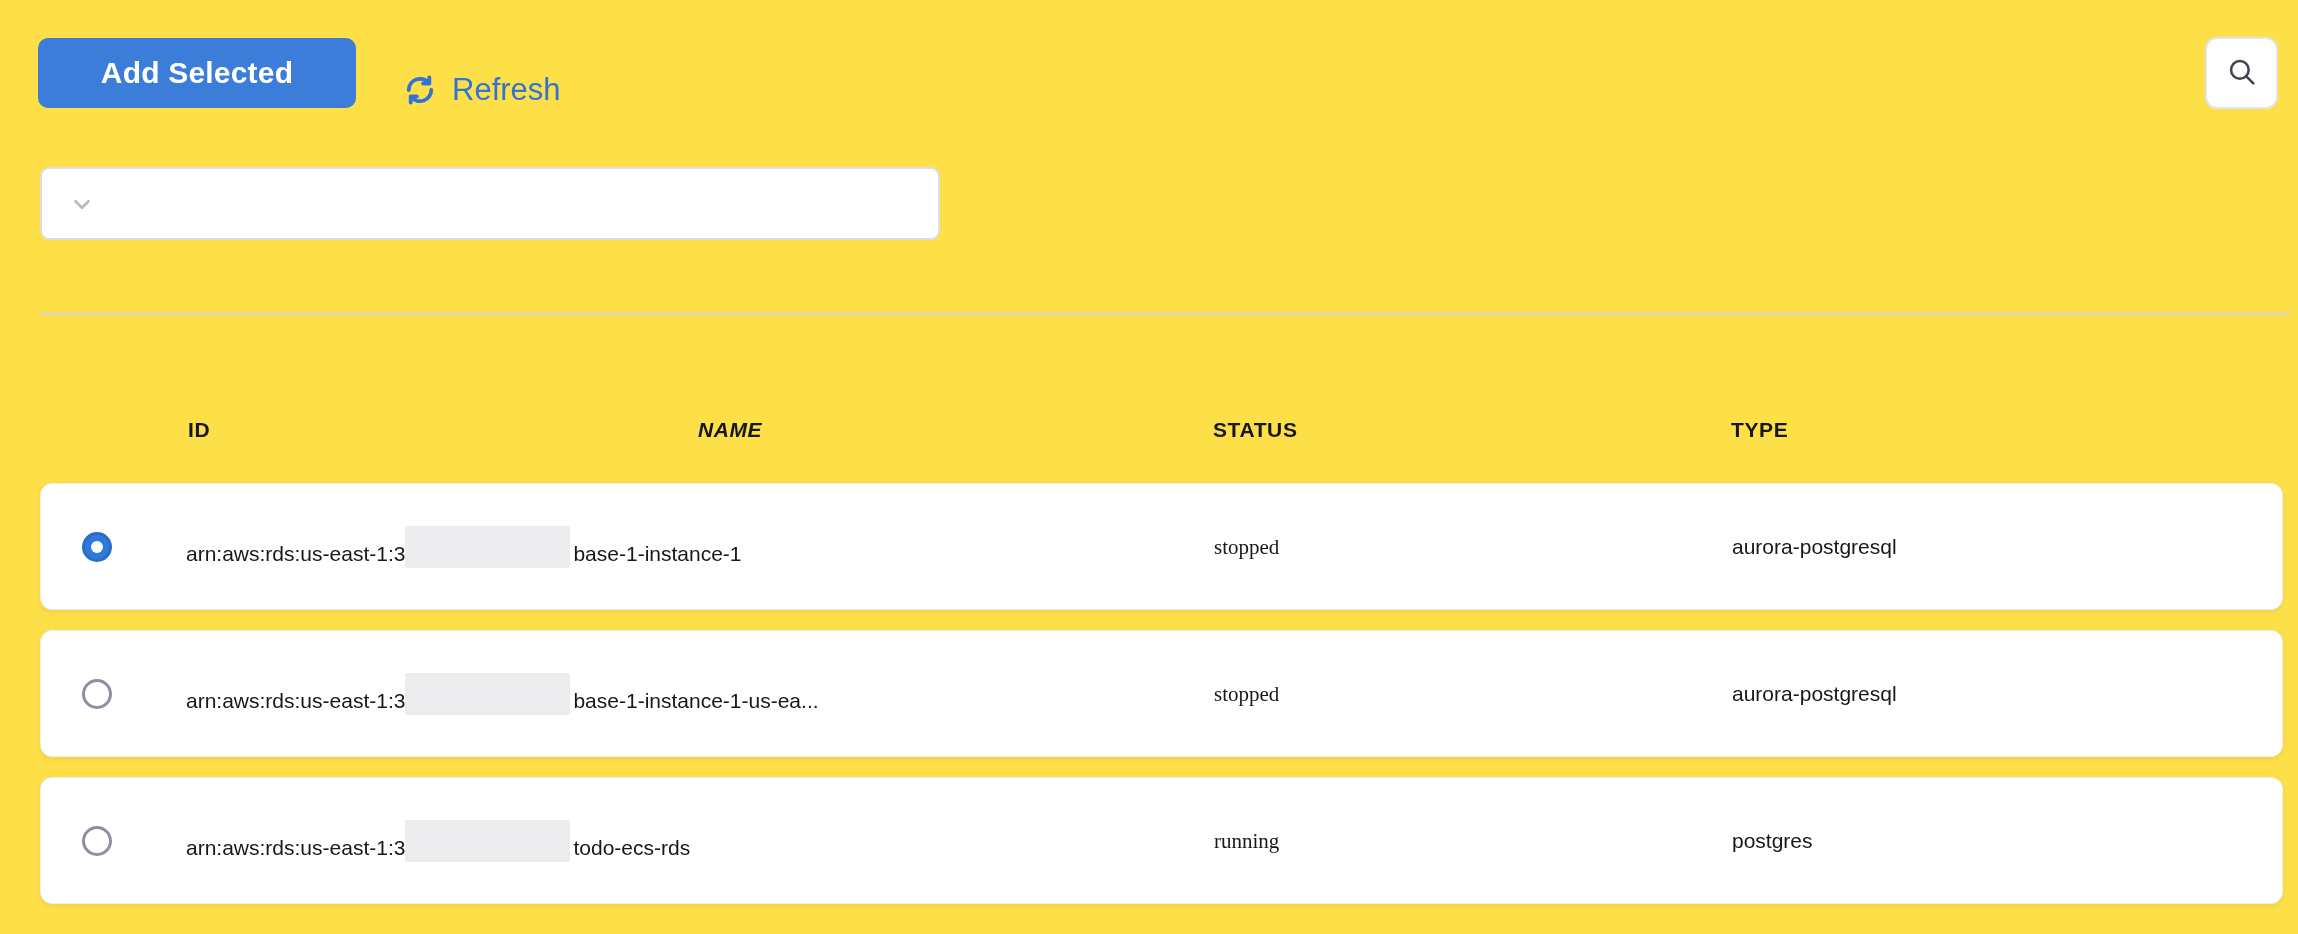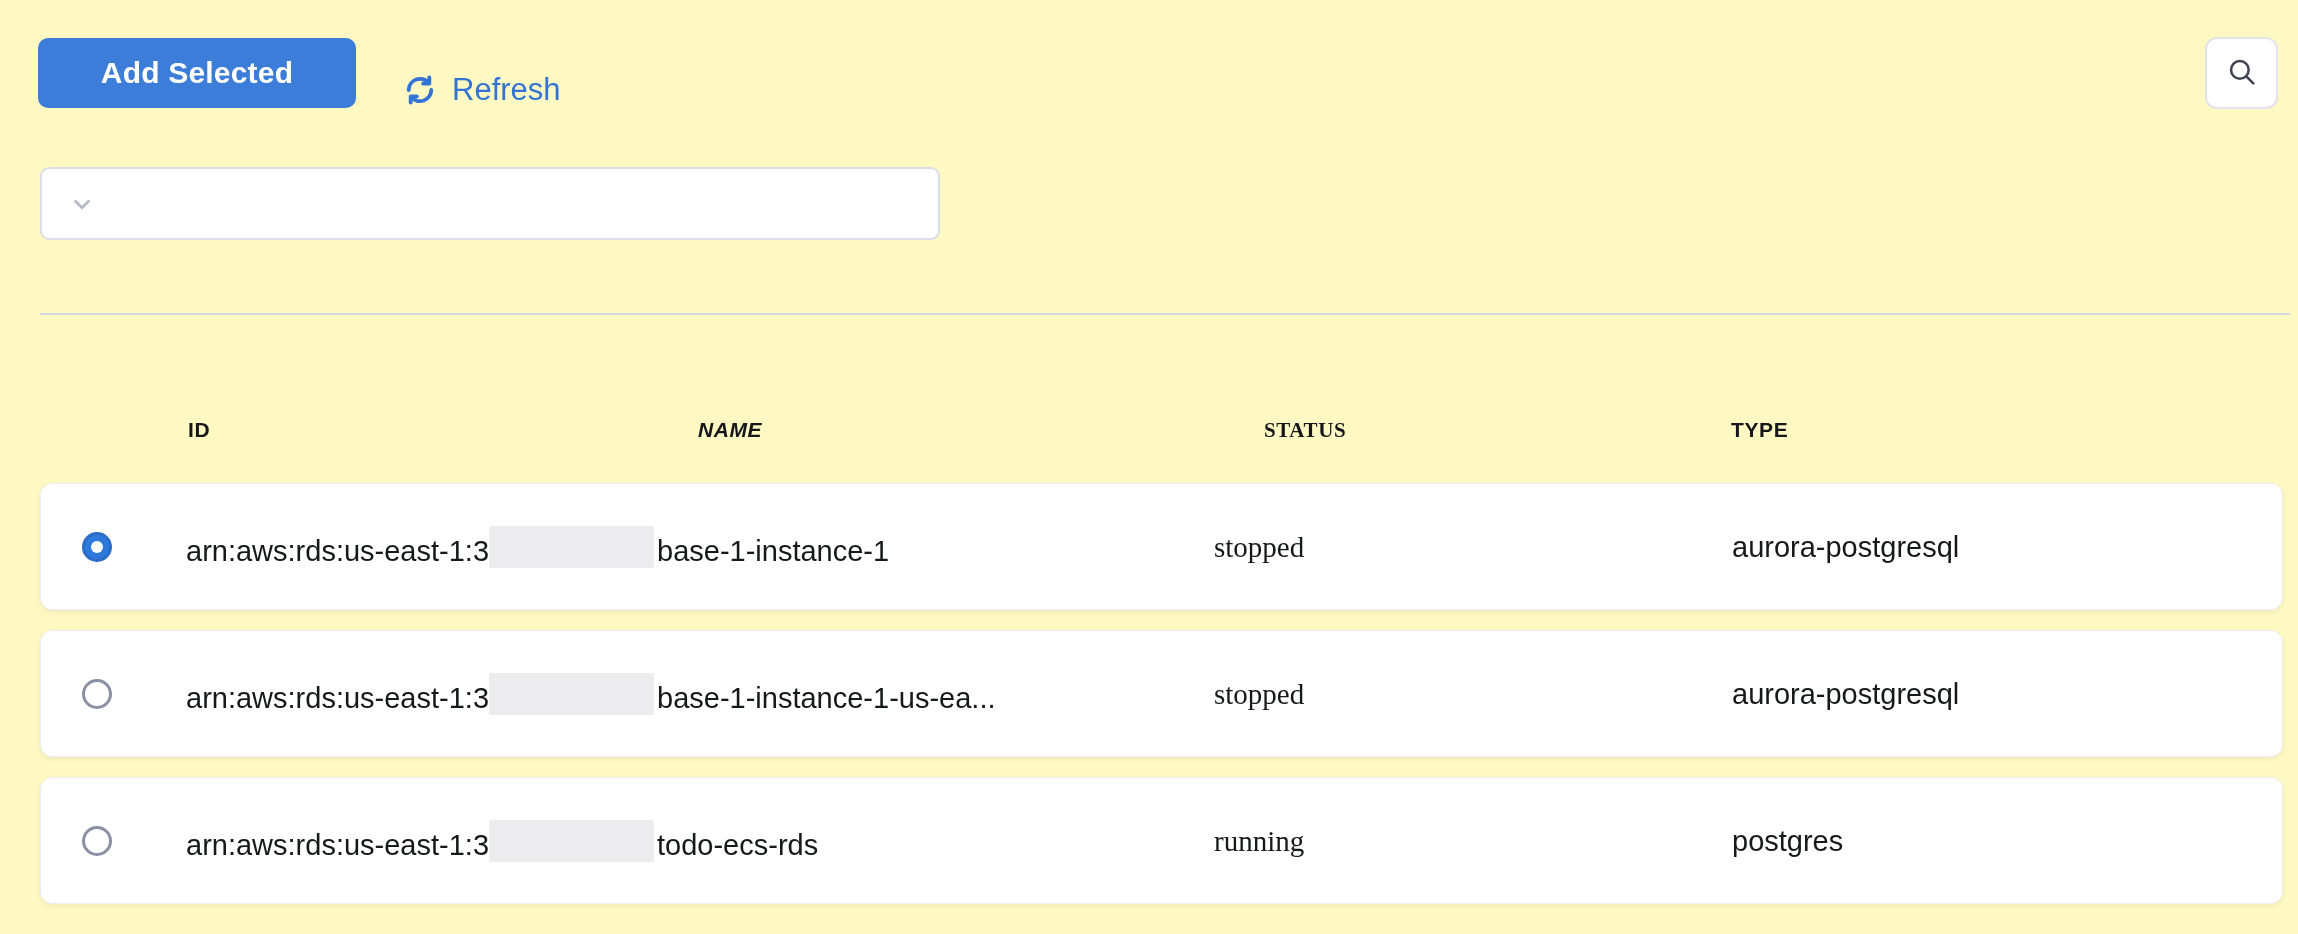--- a/index.html
+++ b/index.html
@@ -1,18 +1,18 @@
 <!DOCTYPE html>
 <html><head>
 <meta charset="utf-8">
 <style>
   * { margin:0; padding:0; box-sizing:border-box; }
   html,body { width:2298px; height:934px; background:#ffffff;
               font-family:"Liberation Sans", sans-serif; overflow:hidden; }
-  #app { position:relative; width:2298px; height:934px; background:#fef9c3; }
+  #app { position:relative; width:2298px; height:934px; background:#fde047; }
 
   
   .btn-primary {
     position:absolute; left:38px; top:38px; width:318px; height:70px;
     background:#3b7dd8; border:none; border-radius:10px;
     color:#ffffff; font-size:30px; font-weight:bold;
     display:flex; align-items:center; justify-content:center;
     cursor:pointer; letter-spacing:.2px;
   }
   .refresh-link {
@@ -45,36 +45,36 @@
   }
 
   
   .thead { position:absolute; left:0; top:408px; width:2298px; height:54px; }
   .thead span {
     position:absolute; top:10px; font-size:21px; font-weight:bold;
     color:#15161a; letter-spacing:.6px;
   }
   .th-id     { left:188px; }
   .th-name   { left:698px;font-style:italic; }
-  .th-status { left:1264px;font-family:Liberation Serif, serif; }
+  .th-status { left:1213px; }
   .th-type   { left:1731px; }
 
   
   .row-card {
     position:absolute; left:40px; width:2243px; height:127px;
     background:#ffffff; border:1px solid #eeeef2; border-radius:12px;
     box-shadow:0 2px 5px rgba(25,30,50,0.07); cursor:pointer;
   }
   .row-1 { top:483px; }
   .row-2 { top:630px; }
   .row-3 { top:777px; }
 
   .row-card .cell {
     position:absolute; top:50%; transform:translateY(-50%);
-    font-size:29px; color:#17181c; white-space:nowrap;
+    font-size:21px; color:#17181c; white-space:nowrap;
   }
   .cell-id     { left:145px; width:1040px; overflow:hidden; }
   .cell-status { left:1173px;font-family:Liberation Serif, serif; }
   .cell-type   { left:1691px; }
 
   .redaction {
     display:inline-block; width:165px; height:42px;
     background:#ececee; border-radius:2px;
     vertical-align:-7px; margin-right:3px;
   }

